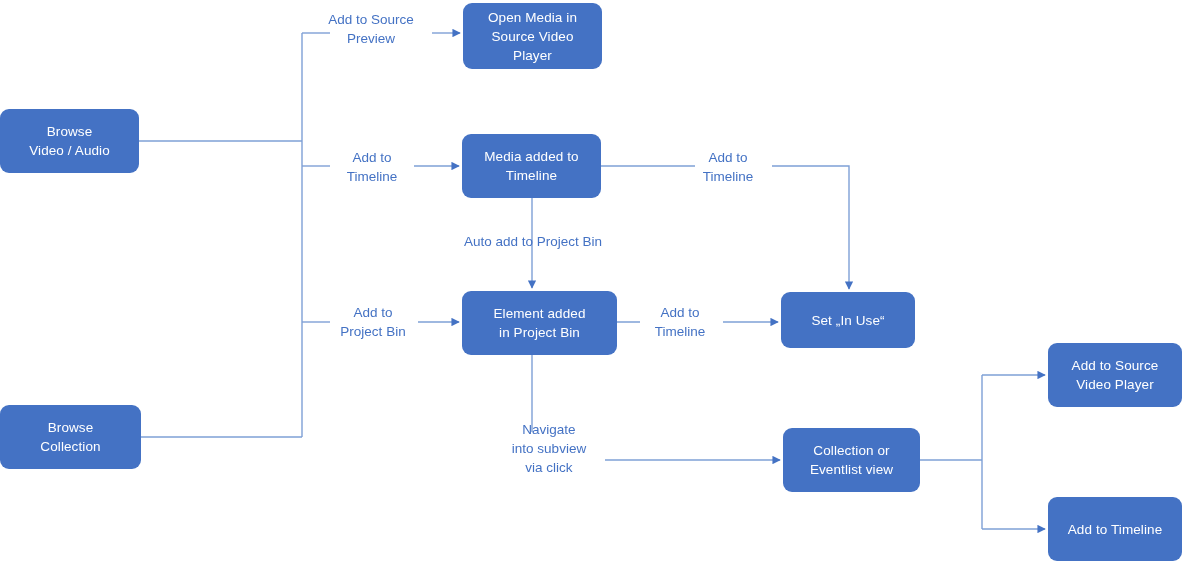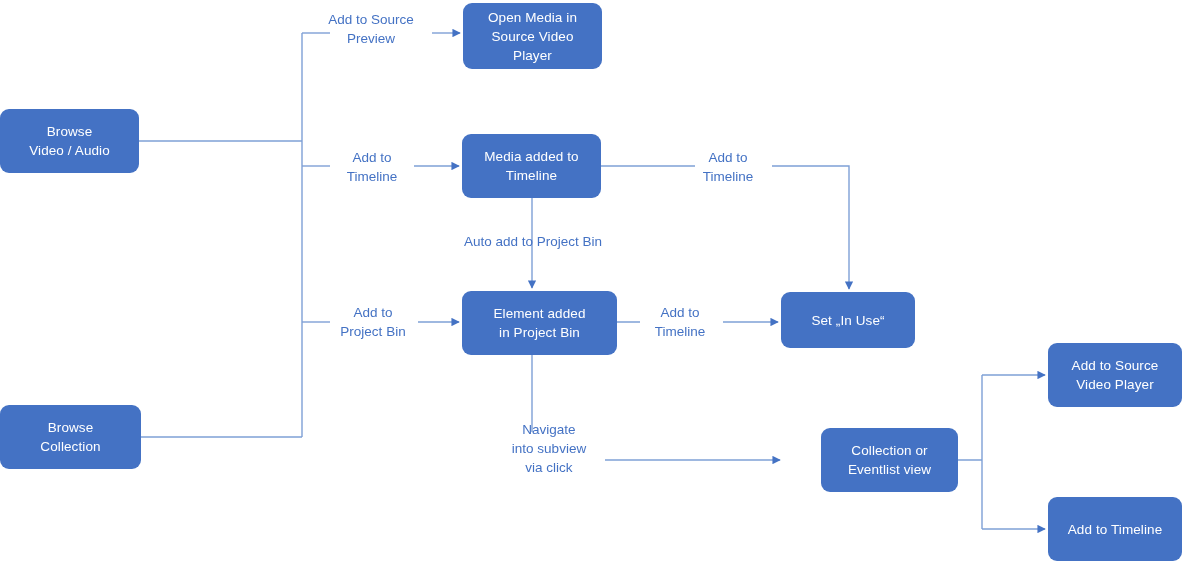--- a/index.html
+++ b/index.html
@@ -101,21 +101,21 @@
 <div class="node-box" style="left:463px; top:3px;   width:139px; height:66px;">Open Media in
 Source Video
 Player</div>
 <div class="node-box" style="left:462px; top:134px; width:139px; height:64px;">Media added to
 Timeline</div>
 <div class="node-box" style="left:462px; top:291px; width:155px; height:64px;">Element added
 in Project Bin</div>
 <div class="node-box" style="left:781px; top:292px; width:134px; height:56px;">Set „In Use“</div>
 <div class="node-box" style="left:0px;   top:405px; width:141px; height:64px;">Browse
 Collection</div>
-<div class="node-box" style="left:783px; top:428px; width:137px; height:64px;margin-left:38px;">Collection or
+<div class="node-box" style="left:783px; top:428px; width:137px; height:64px;">Collection or
 Eventlist view</div>
 <div class="node-box" style="left:1048px;top:343px; width:134px; height:64px;">Add to Source
 Video Player</div>
 <div class="node-box" style="left:1048px;top:497px; width:134px; height:64px;">Add to Timeline</div>
 
 <div class="edge-label" style="left:311px; top:10px;  width:120px;">Add to Source
 Preview</div>
 <div class="edge-label" style="left:333px; top:148px; width:78px;">Add to
 Timeline</div>
 <div class="edge-label" style="left:689px; top:148px; width:78px;">Add to

